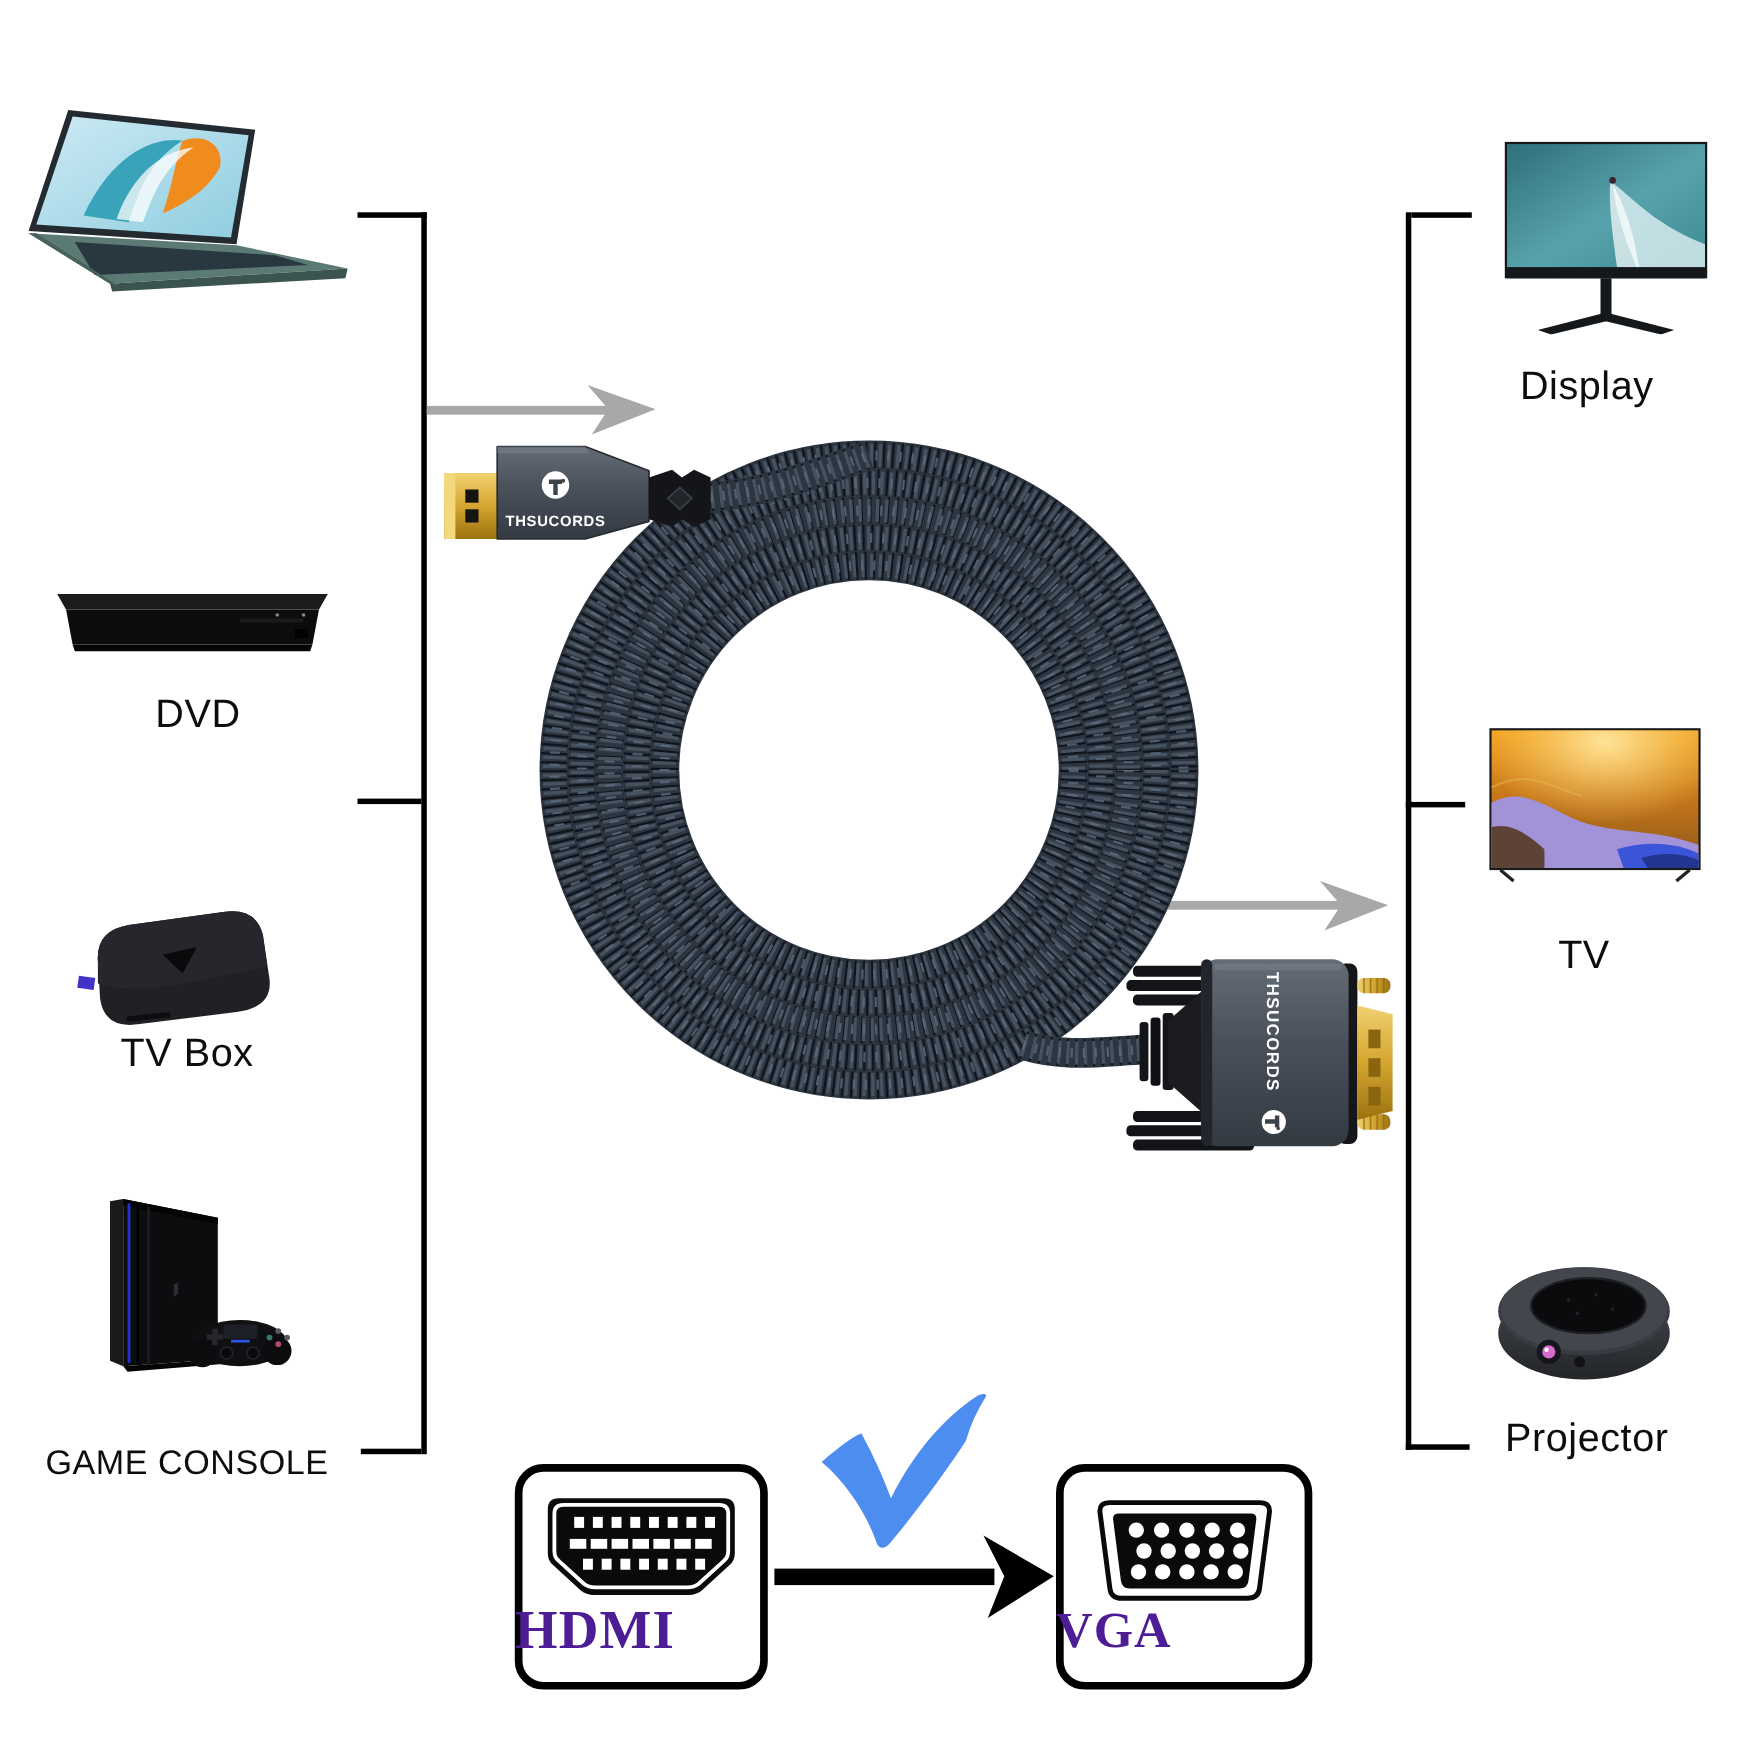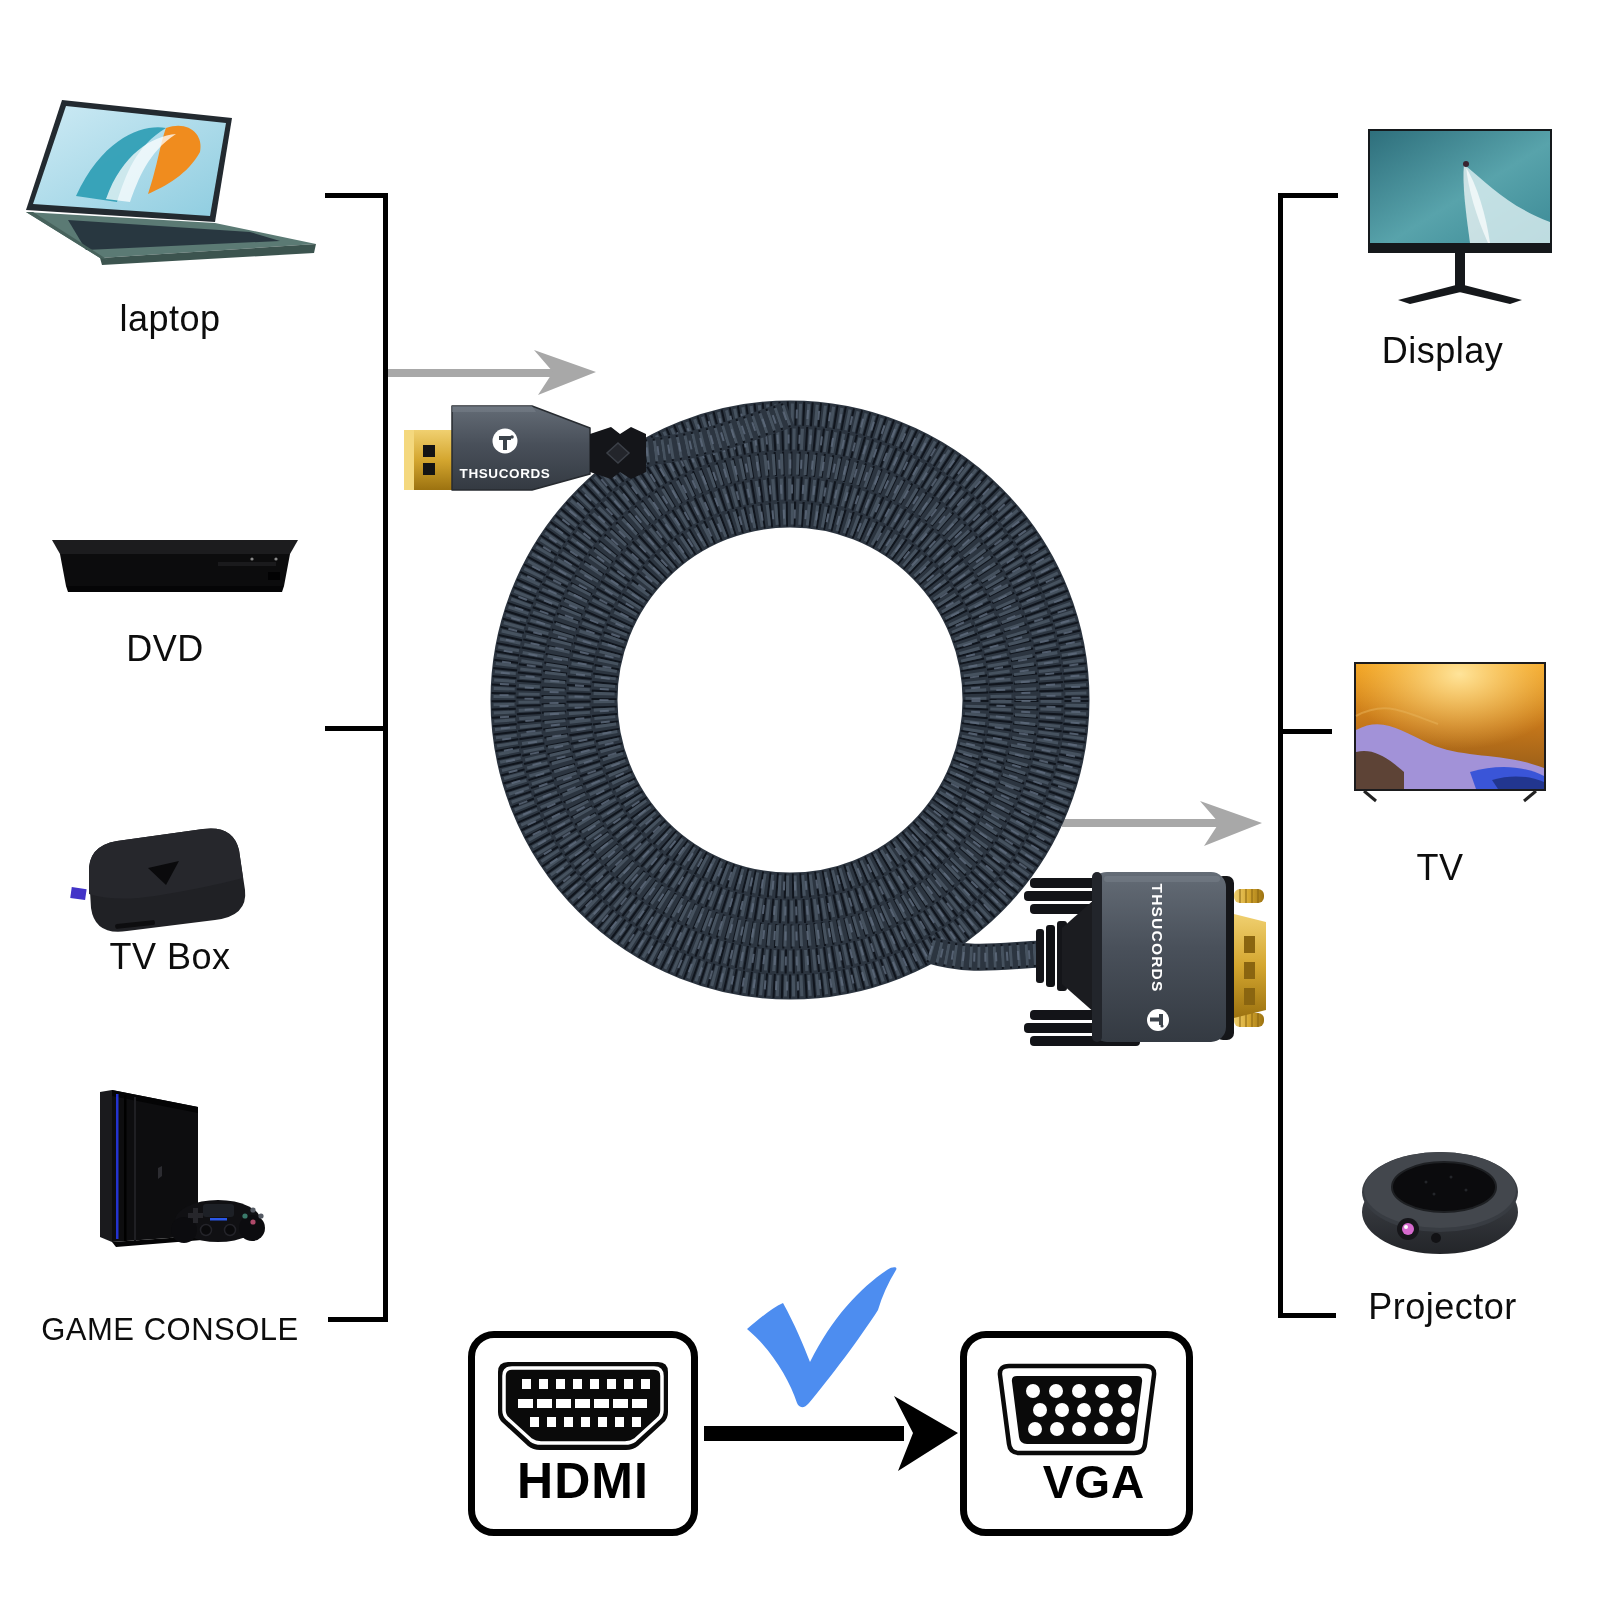--- a/index.html
+++ b/index.html
@@ -3,21 +3,21 @@
 <meta charset="utf-8">
 <style>
   html,body{margin:0;padding:0;background:#ffffff;}
   .canvas{position:relative;width:1600px;height:1600px;background:#ffffff;overflow:hidden;
           font-family:"Liberation Sans",sans-serif;color:#0d0d0d;}
   .abs{position:absolute;}
   .devlabel{position:absolute;text-align:center;font-size:36px;color:#0d0d0d;letter-spacing:0.5px;}
   .devlabel.small{font-size:31px;margin-top:27px;}
   .bk{position:absolute;background:#000;}
   .portbox{position:absolute;background:#fff;border:7px solid #000;border-radius:26px;box-sizing:border-box;}
-  .portlabel{position:absolute;text-align:center;font-weight:bold;color:#000000;}
+  .portlabel{position:absolute;text-align:left;font-weight:bold;color:#4c1d95;font-family:Liberation Serif, serif;}
   svg{display:block;}
 </style>
 </head>
 <body>
 
 <div class="canvas">
 
   <svg class="abs" style="left:18px;top:92px" width="300" height="195" viewBox="0 0 300 195">
     <defs>
       <linearGradient id="lapScr" x1="0" y1="0" x2="1" y2="1">
@@ -28,32 +28,31 @@
     <polygon points="8,118 44,8 214,26 197,130" fill="#232a30"></polygon>
     <polygon points="15,112 48,14 208,31 192,124" fill="url(#lapScr)"></polygon>
     <path d="M58,104 C86,44 126,32 148,36 C118,54 108,82 99,110 Z" fill="#2b9cb4" opacity="0.9"></path>
     <path d="M148,36 C170,28 186,42 182,60 C170,82 148,94 130,102 C140,72 142,52 148,36 Z" fill="#f08c1e"></path>
     <path d="M88,107 C104,62 134,44 158,42 C130,60 120,88 112,110 Z" fill="#ffffff" opacity="0.75"></path>
     <polygon points="8,120 197,131 298,152 82,166" fill="#5b7a74"></polygon>
     <polygon points="50,128 232,140 262,149 68,158" fill="#283740"></polygon>
     <polygon points="82,166 298,152 296,161 84,173" fill="#3c544f"></polygon>
     <polygon points="8,120 15,120 90,168 82,166" fill="#47625c"></polygon>
   </svg>
-  <div class="devlabel" style="left:45px;top:298px;width:250px;">laptop</div>
 
   <svg class="abs" style="left:38px;top:532px" width="275" height="75" viewBox="0 0 275 75">
     <polygon points="14,8 260,8 252,22 22,22" fill="#1c1c1e"></polygon>
     <polygon points="22,22 252,22 246,54 28,54" fill="#0c0c0d"></polygon>
     <polygon points="28,54 246,54 244,60 30,60" fill="#050506"></polygon>
     <rect x="180" y="30" width="58" height="4" fill="#1a1a1c"></rect>
     <circle cx="214" cy="27" r="1.6" fill="#8a8a8a"></circle>
     <circle cx="238" cy="27" r="1.6" fill="#8a8a8a"></circle>
     <rect x="230" y="40" width="12" height="8" fill="#020203"></rect>
   </svg>
-  <div class="devlabel" style="left:40px;top:628px;width:250px;">DVD</div>
+  <div class="devlabel" style="left:55px;top:628px;width:250px;">DVD</div>
 
   <svg class="abs" style="left:55px;top:822px" width="205" height="120" viewBox="0 0 205 120">
     <path d="M34,52 Q32,24 62,19 L148,7 Q178,3 184,28 L190,68 Q193,94 160,98 L72,109 Q40,114 36,86 Z" fill="#202125"></path>
     <path d="M34,52 Q32,24 62,19 L148,7 Q178,3 184,28 L188,56 Q150,66 100,74 Q60,80 34,72 Z" fill="#26272c"></path>
     <polygon points="93,46 124,39 111,63" fill="#0a0a0c"></polygon>
     <rect x="16" y="66" width="15" height="11" fill="#4233c8" transform="rotate(8 23 71)"></rect>
     <rect x="60" y="100" width="40" height="5" rx="2" fill="#0d0d0f" transform="rotate(-6 80 102)"></rect>
   </svg>
   <div class="devlabel" style="left:45px;top:936px;width:250px;">TV Box</div>
 

